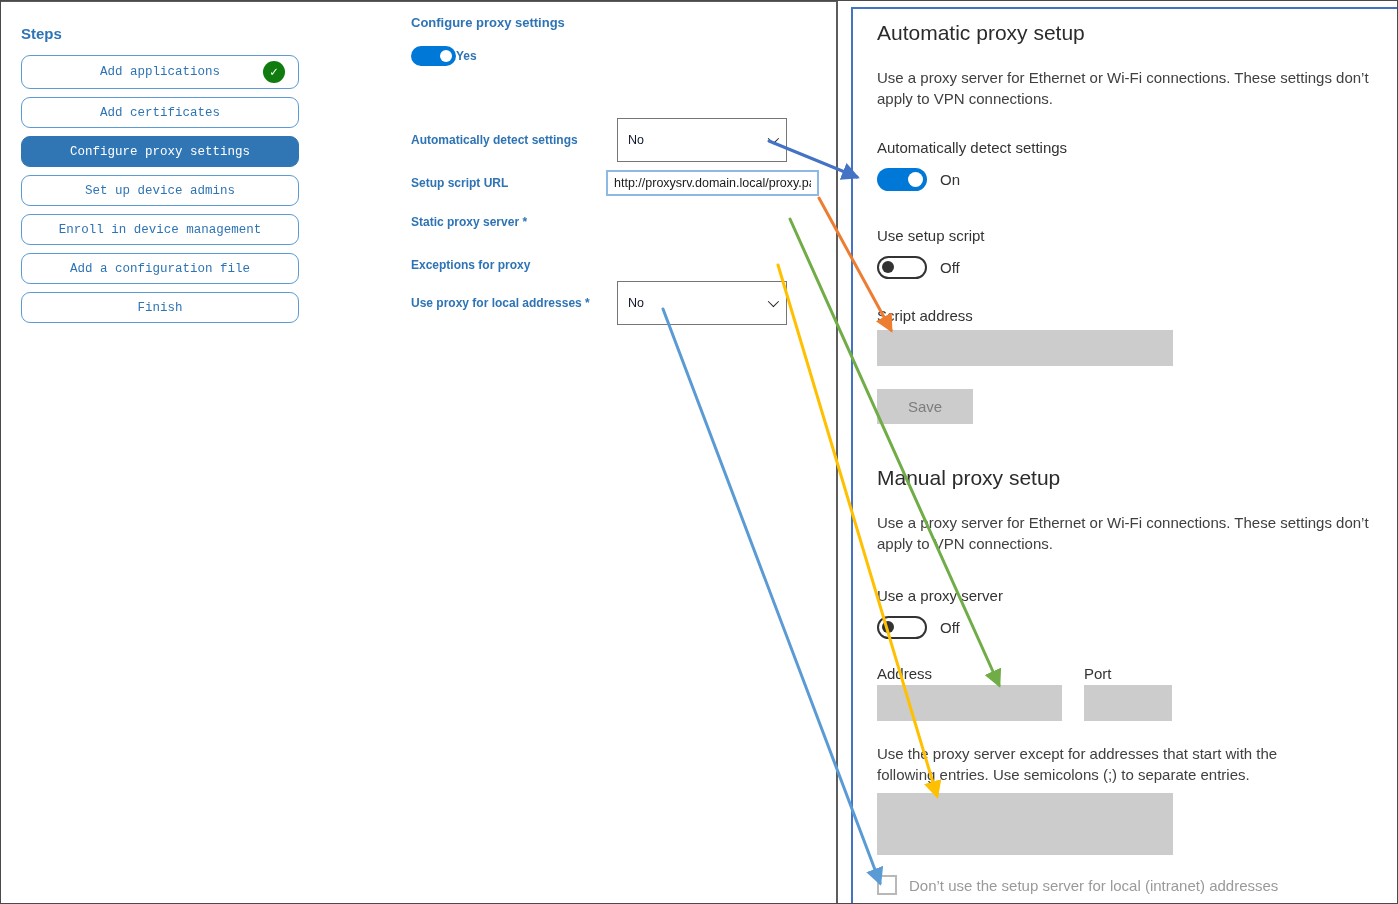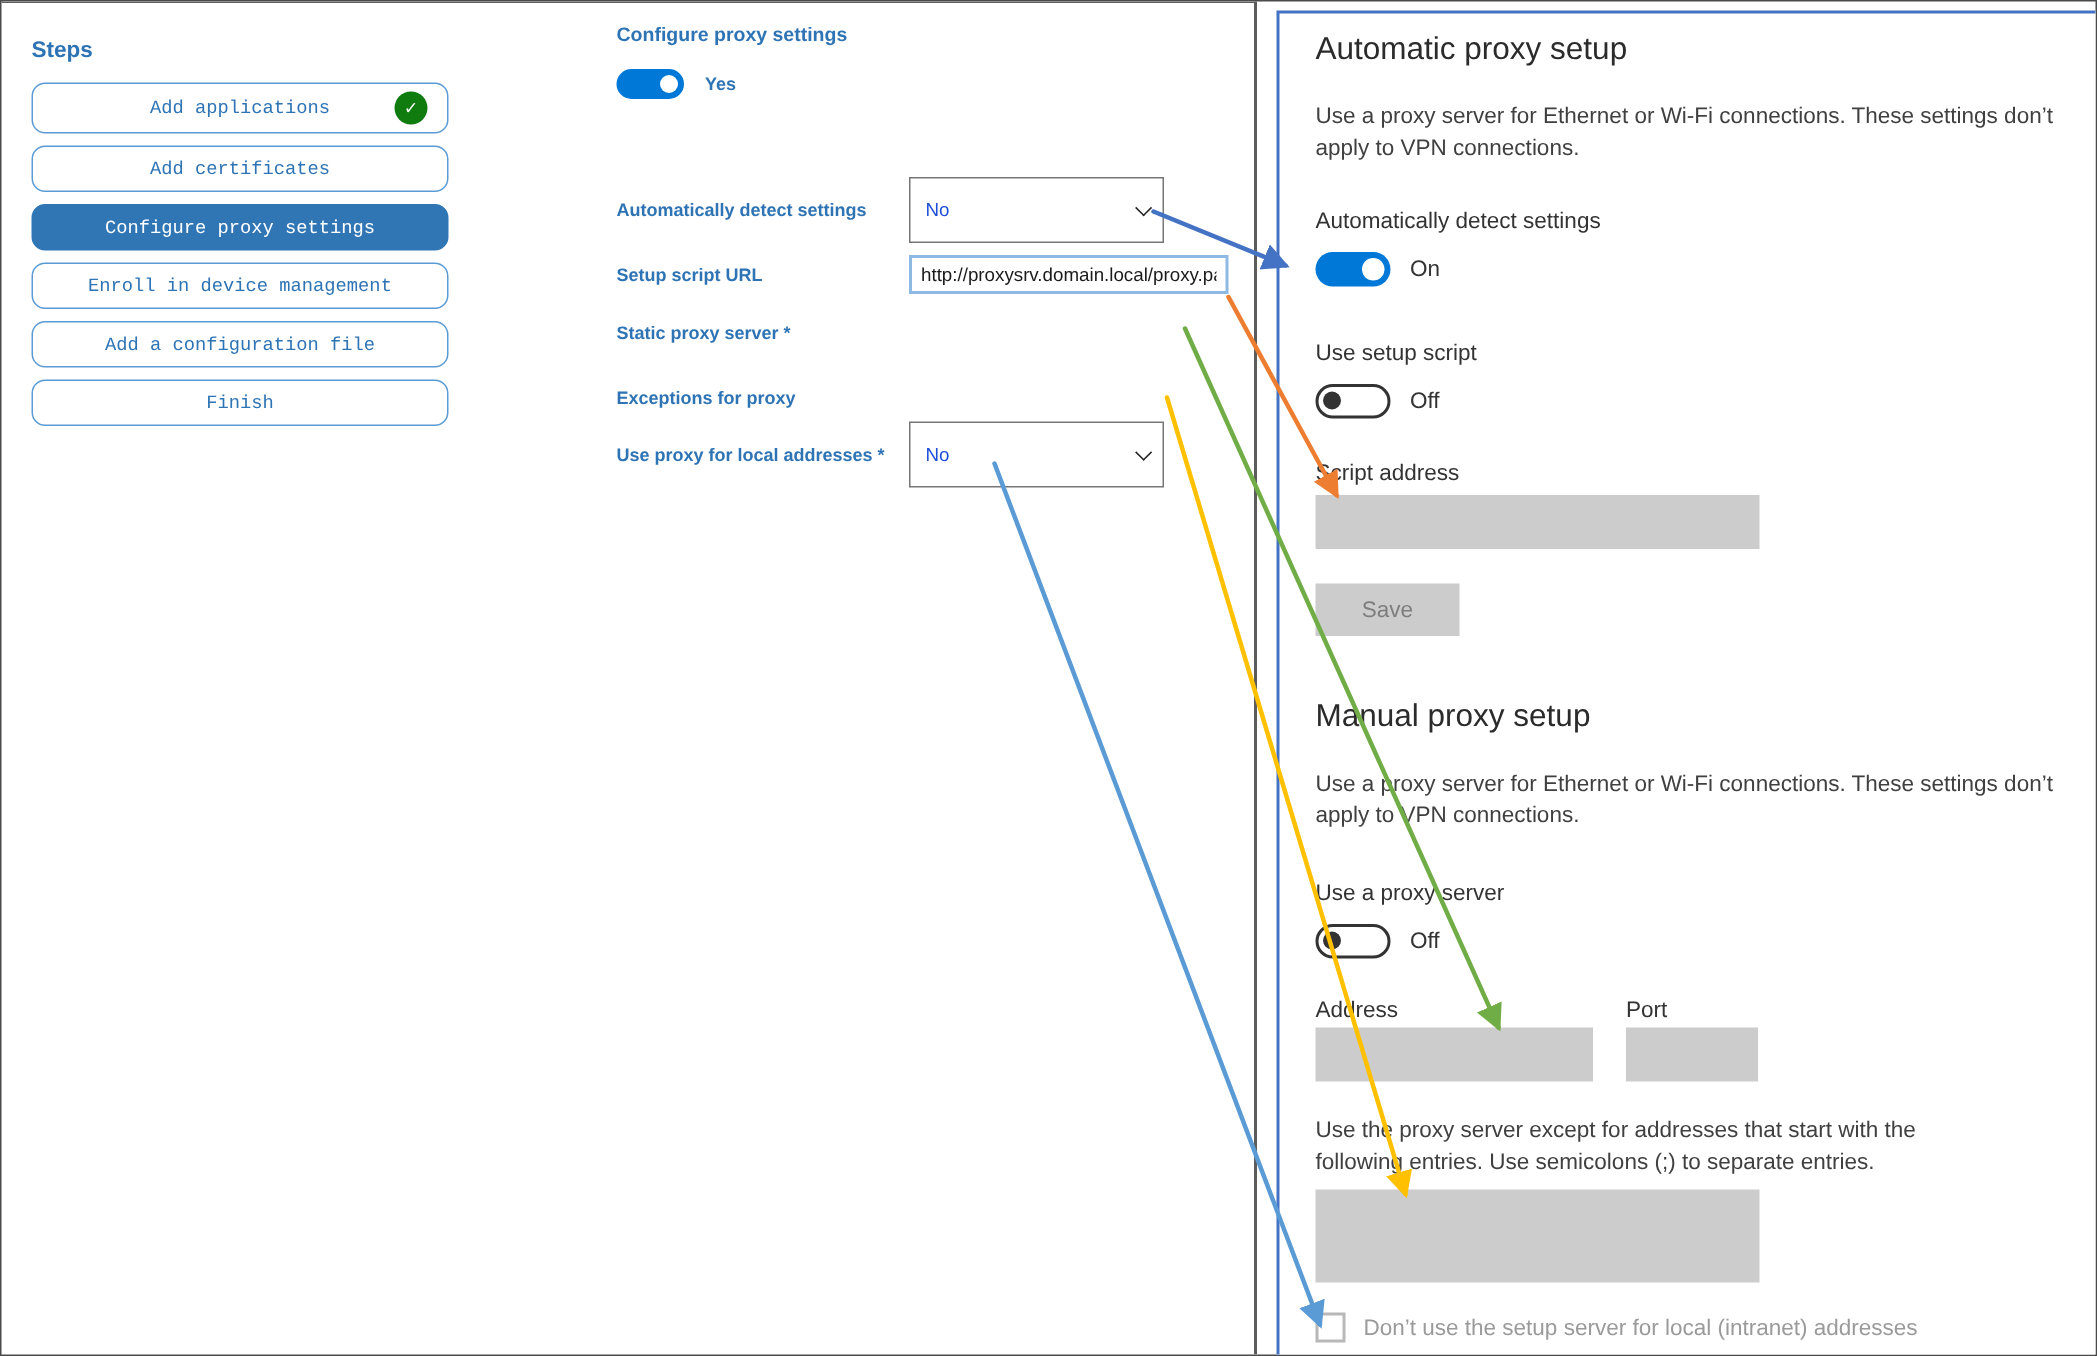--- a/index.html
+++ b/index.html
@@ -21,28 +21,28 @@
     font-size:12.5px; display:flex; align-items:center; justify-content:center; cursor:pointer;font-family:Liberation Mono, monospace; }
   .step-btn.first { height:34px; }
   .step-btn.active { background:#3076B5; border-color:#3076B5; color:#fff; }
   .check-badge { position:absolute; right:13px; top:50%; transform:translateY(-50%);
     width:22px; height:22px; border-radius:50%; background:#107C10; color:#fff;
     font-size:13px; font-weight:bold; display:flex; align-items:center; justify-content:center; }
 
   
   .form-area { position:absolute; left:410px; top:14px; width:428px; height:330px; }
   .form-title { font-size:13px; font-weight:bold; color:#2E74B5; }
-  .yes-row { position:absolute; left:0; top:31px; display:flex; align-items:center; gap:14px; }
+  .yes-row { position:absolute; left:0; top:31px; display:flex; align-items:center; }
   .toggle-sm { position:relative; width:45px; height:20px; border-radius:10px; background:#0078D7; cursor:pointer; }
   .toggle-sm .knob { position:absolute; right:4px; top:4px; width:12px; height:12px; border-radius:50%; background:#fff; }
   .yes-label { font-size:12px; font-weight:600; color:#2E74B5; }
   .form-row { position:absolute; left:0; display:flex; align-items:center; height:27px; }
   .f-label { width:195px; font-size:12px; font-weight:600; color:#2E74B5; }
   .sel { width:170px; height:44px; border:1px solid #767676; background:#fff;
-    display:flex; align-items:center; padding:0 10px; font-size:12.5px; color:#1d4ed8; cursor:pointer; }
+    display:flex; align-items:center; padding:0 10px; font-size:12.5px; color:#0f172a; cursor:pointer;margin-left:11px; }
   .sel .chev { margin-left:auto; width:8px; height:8px; border-right:1.8px solid #222;
     border-bottom:1.8px solid #222; transform:rotate(45deg) translateY(-2px); }
   .tbox { width:213px; height:26px; border:1px solid #999; background:#fff;
     padding:0 6px; font-size:12.5px; color:#1a1a1a; font-family:inherit; }
   .tbox.focused { border:2px solid #8EB9E4; }
 
   
   .panel { position:absolute; left:850px; top:6px; width:700px; height:950px;
     border:2.5px solid #4472C4; background:#fff; }
   .panel-content { padding:12px 0 0 24px; color:#333; }
@@ -88,20 +88,23 @@
     <span>Add applications</span>
     <span class="check-badge">✓</span>
   </div>
   <div class="step-btn">
     <span>Add certificates</span>
   </div>
   <div class="step-btn active">
     <span>Configure proxy settings</span>
   </div>
   <div class="step-btn">
+    <span>Set up device admins</span>
+  </div>
+  <div class="step-btn">
     <span>Enroll in device management</span>
   </div>
   <div class="step-btn">
     <span>Add a configuration file</span>
   </div>
   <div class="step-btn">
     <span>Finish</span>
   </div>
 </div>
 

